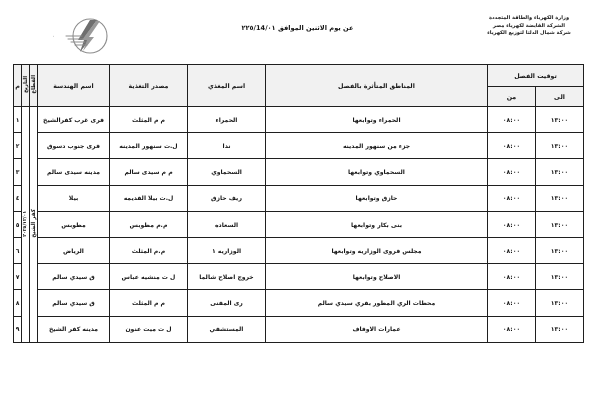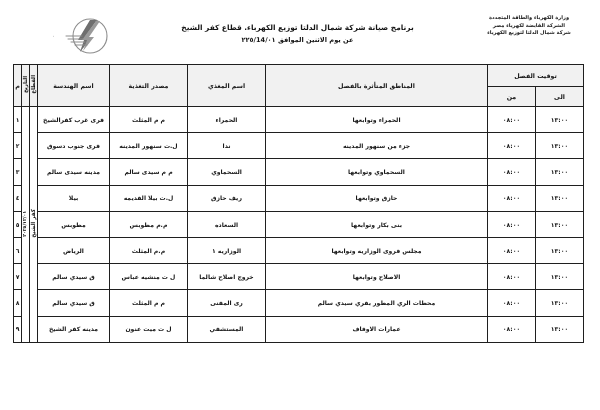--- a/index.html
+++ b/index.html
@@ -146,21 +146,20 @@
 
   <div class="masthead">
 
     <div class="org-block">
       <div>وزارة الكهرباء والطاقة المتجددة</div>
       <div>الشركة القابضة لكهرباء مصر</div>
       <div>شركة شمال الدلتا لتوزيع الكهرباء</div>
     </div>
 
     <div class="title-block">
-      <div class="title-main">برنامج صيانة شركة شمال الدلتا توزيع الكهرباء. قطاع كفر الشيخ</div>
       <div class="title-sub">عن يوم الاثنين الموافق ٢٢٥/14/٠١</div>
     </div>
 
     <div class="logo">
       <svg viewBox="0 0 66 42" width="66" height="42" aria-hidden="true">
         <circle cx="38" cy="21" r="17" fill="none" stroke="#8d8d8d" stroke-width="1.1"></circle>
         <g fill="#6f6f6f">
           <polygon points="38,5 45,5 33,22 40,22 28,37 32,25 26,25"></polygon>
         </g>
         <g fill="#9a9a9a">

